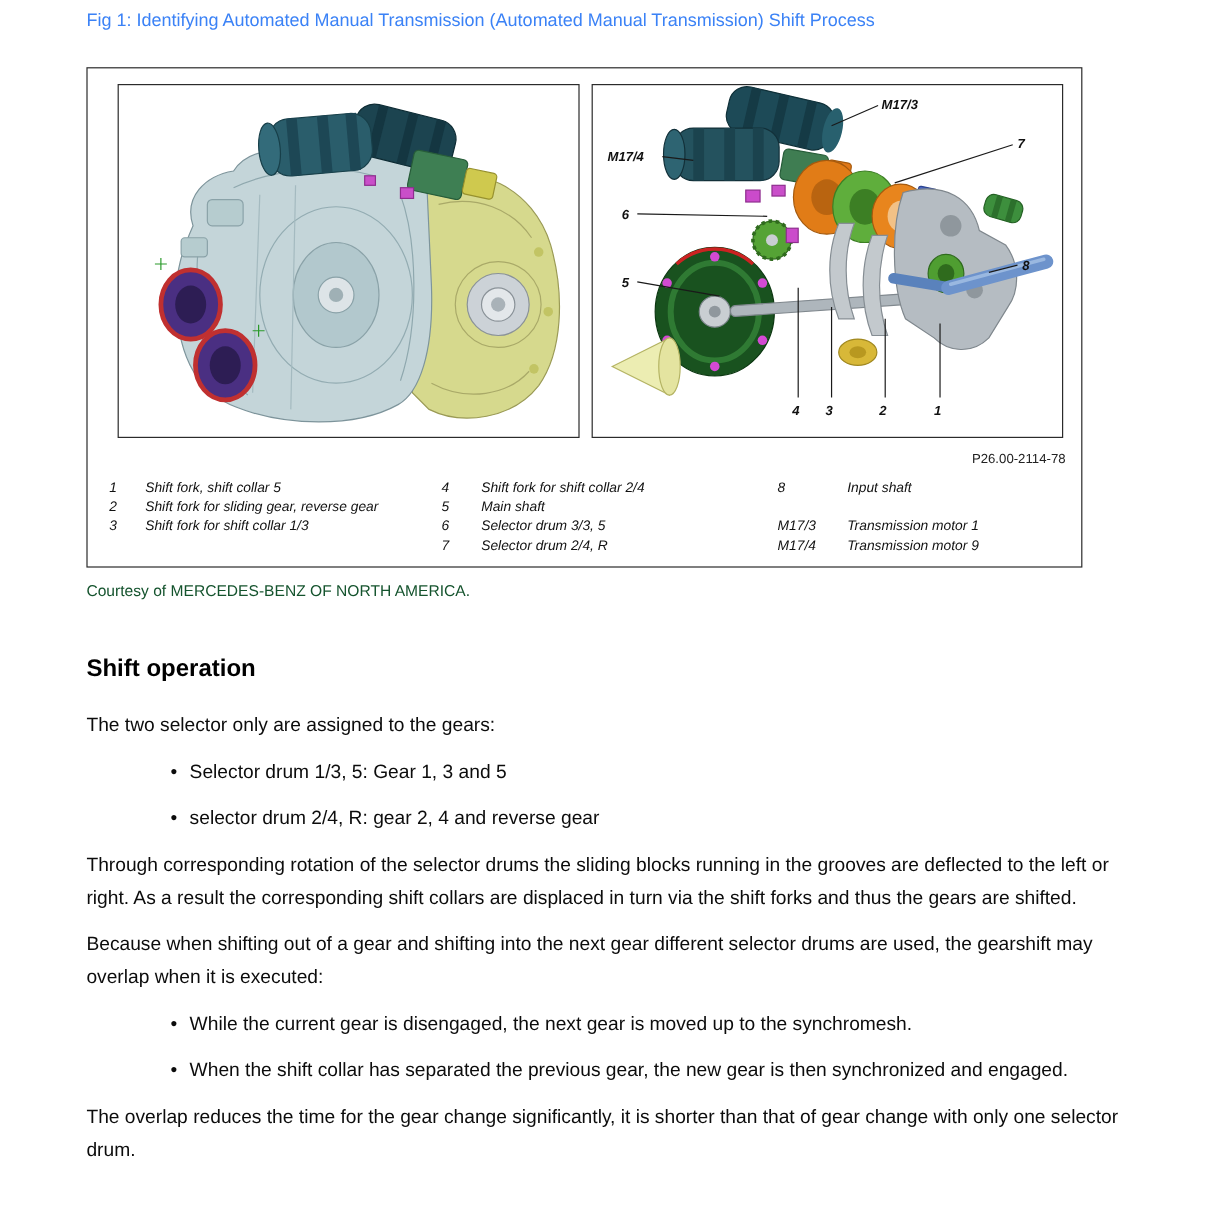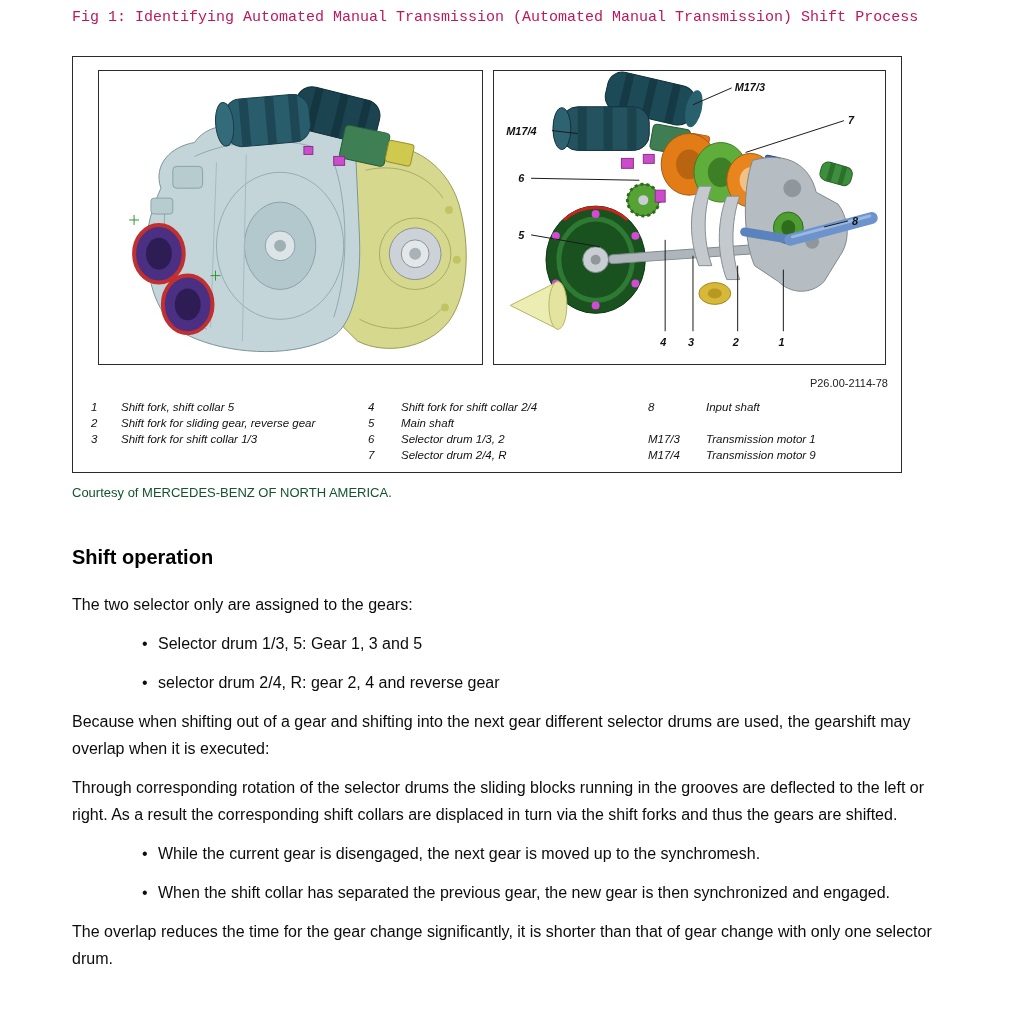--- a/index.html
+++ b/index.html
@@ -3,21 +3,21 @@
 <meta charset="utf-8">
 <style>
   * { margin:0; padding:0; box-sizing:border-box; }
   html,body { background:#ffffff; }
   body {
     width:1024px; height:1024px; overflow:hidden;
     font-family:"Liberation Sans", sans-serif; color:#111;
   }
   .page { position:relative; width:1024px; height:1024px; padding:9px 68px 0 72px; }
 
-  .fig-title { font-size:15px; line-height:18px; color:#be185d;font-family:Liberation Mono, monospace; }
+  .fig-title { font-size:15px; line-height:18px; color:#3b82f6; }
 
   .figure-box {
     position:relative; margin-top:29px;
     width:830px; height:417px;
     border:1px solid #2b2b2b; background:#fff;
   }
   .img-frame { position:absolute; top:13px; height:295px; border:1px solid #2b2b2b; background:#fff; overflow:hidden; }
   .img-left  { left:25px;  width:385px; }
   .img-right { left:420px; width:393px; }
   .img-frame svg { display:block; width:100%; height:100%; }
@@ -252,21 +252,21 @@
         <div class="legend-row">
           <span class="legend-key">4</span>
           <span class="legend-label">Shift fork for shift collar 2/4</span>
         </div>
         <div class="legend-row">
           <span class="legend-key">5</span>
           <span class="legend-label">Main shaft</span>
         </div>
         <div class="legend-row">
           <span class="legend-key">6</span>
-          <span class="legend-label">Selector drum 1/3, 2</span>
+          <span class="legend-label">Selector drum 3/3, 5</span>
         </div>
         <div class="legend-row">
           <span class="legend-key">7</span>
           <span class="legend-label">Selector drum 2/4, R</span>
         </div>
       </div>
       <div class="legend-col col3">
         <div class="legend-row">
           <span class="legend-key">8</span>
           <span class="legend-label">Input shaft</span>
@@ -288,23 +288,23 @@
 
   <div class="section-heading">Shift operation</div>
 
   <p class="para first">The two selector only are assigned to the gears:</p>
 
   <ul class="bullets">
     <li><span>Selector drum 1/3, 5: Gear 1, 3 and 5</span></li>
     <li><span>selector drum 2/4, R: gear 2, 4 and reverse gear</span></li>
   </ul>
 
+  <p class="para">Through corresponding rotation of the selector drums the sliding blocks running in the grooves are deflected to the left or right. As a result the corresponding shift collars are displaced in turn via the shift forks and thus the gears are shifted.</p>
+
   <p class="para">Because when shifting out of a gear and shifting into the next gear different selector drums are used, the gearshift may overlap when it is executed:</p>
-
-  <p class="para">Through corresponding rotation of the selector drums the sliding blocks running in the grooves are deflected to the left or right. As a result the corresponding shift collars are displaced in turn via the shift forks and thus the gears are shifted.</p>
 
   <ul class="bullets">
     <li><span>While the current gear is disengaged, the next gear is moved up to the synchromesh.</span></li>
     <li><span>When the shift collar has separated the previous gear, the new gear is then synchronized and engaged.</span></li>
   </ul>
 
   <p class="para">The overlap reduces the time for the gear change significantly, it is shorter than that of gear change with only one selector drum.</p>
 
 </div>
 

